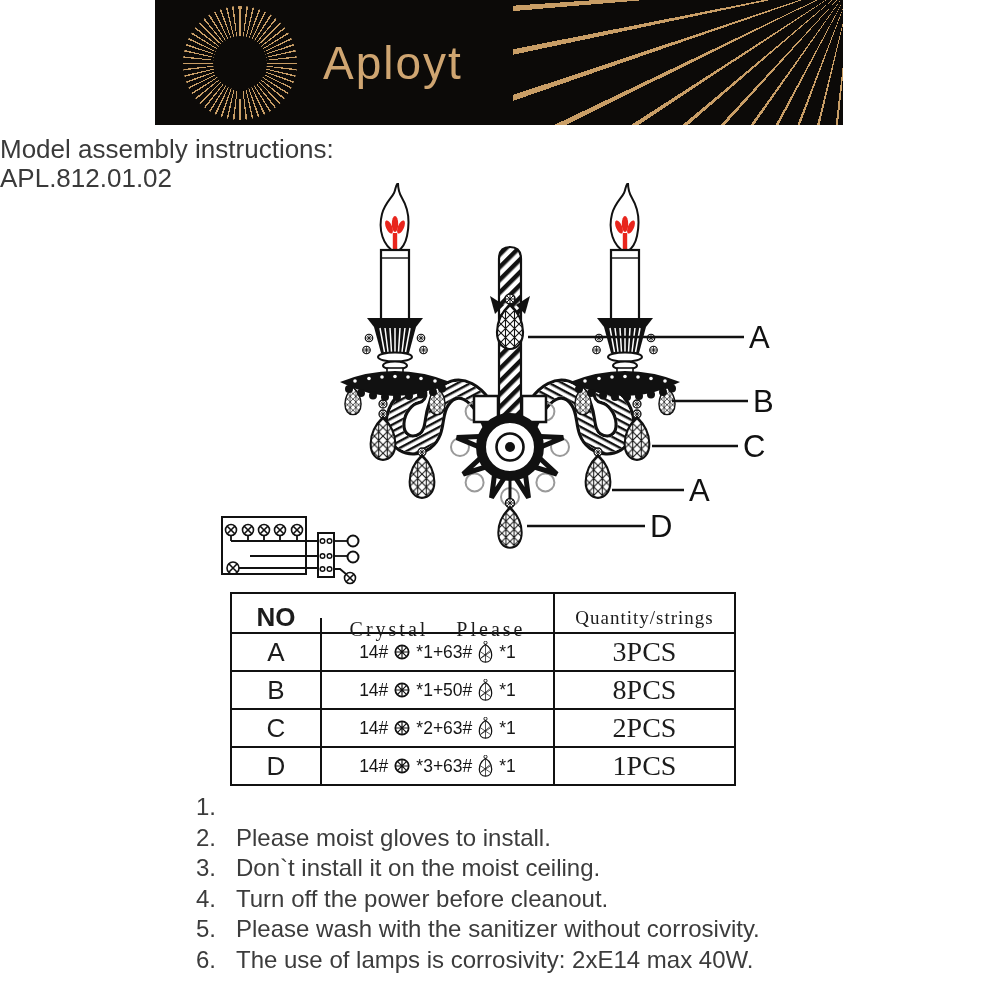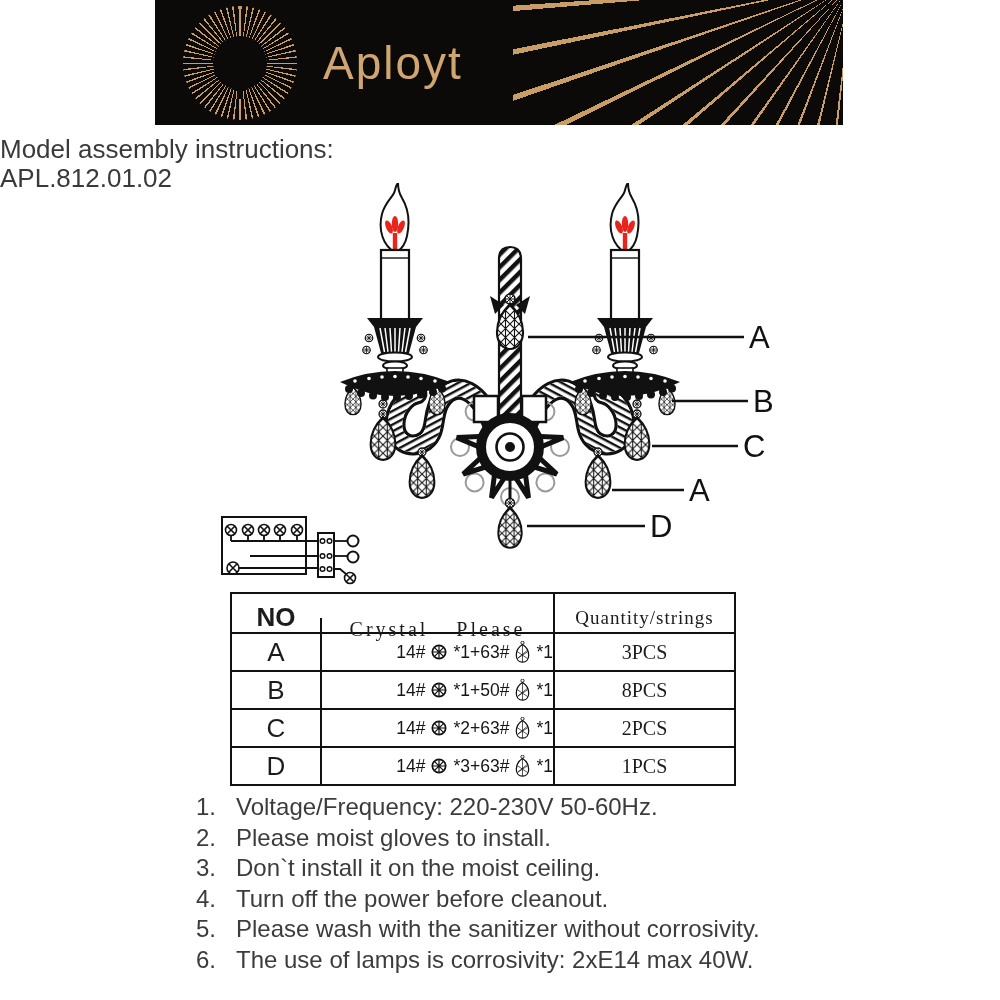--- a/index.html
+++ b/index.html
@@ -28,22 +28,22 @@
                box-sizing:border-box;background:#fff;}
   .pt-row{display:grid;grid-template-columns:88px 233px 1fr;height:36px;}
   .pt-row.head{height:38px;}
   .pt-row + .pt-row{border-top:2px solid #111;}
   .pt-cell{display:flex;align-items:center;justify-content:center;color:#1c1c1c;}
   .pt-cell + .pt-cell{border-left:2px solid #111;}
   .pt-no-h{font-size:26px;font-weight:bold;}
   .pt-crystal-h{font-family:"Liberation Serif",serif;font-size:20px;letter-spacing:3px;gap:28px;margin-top:24px;}
   .pt-qty-h{font-family:"Liberation Serif",serif;font-size:19px;letter-spacing:1px;}
   .pt-letter{font-size:26px;}
-  .pt-spec{font-size:17.5px;gap:6px;color:#161616;justify-content:flex-end;}
-  .pt-qty{font-family:"Liberation Serif",serif;font-size:20px;}
+  .pt-spec{font-size:17.5px;gap:6px;color:#161616;}
+  .pt-qty{font-family:"Liberation Serif",serif;font-size:28px;}
   .spec-ic{display:block;}
 
   
   .instructions{position:absolute;left:196px;top:792px;width:690px;}
   .instr{display:flex;line-height:30.6px;font-size:24px;color:#3c3c3c;}
   .instr .num{width:40px;flex:0 0 40px;}
 </style>
 </head>
 <body>
 
@@ -330,21 +330,20 @@
           </svg>
         <span>*1</span>
       </div>
       <div class="pt-cell pt-qty">1PCS</div>
     </div>
   </div>
 
   <div class="instructions">
     <div class="instr">
       <span class="num">1.</span>
-      <span>Voltage/Frequency: 220-230V 50-60Hz.</span>
     </div>
     <div class="instr">
       <span class="num">2.</span>
       <span>Please moist gloves to install.</span>
     </div>
     <div class="instr">
       <span class="num">3.</span>
       <span>Don`t install it on the moist ceiling.</span>
     </div>
     <div class="instr">

